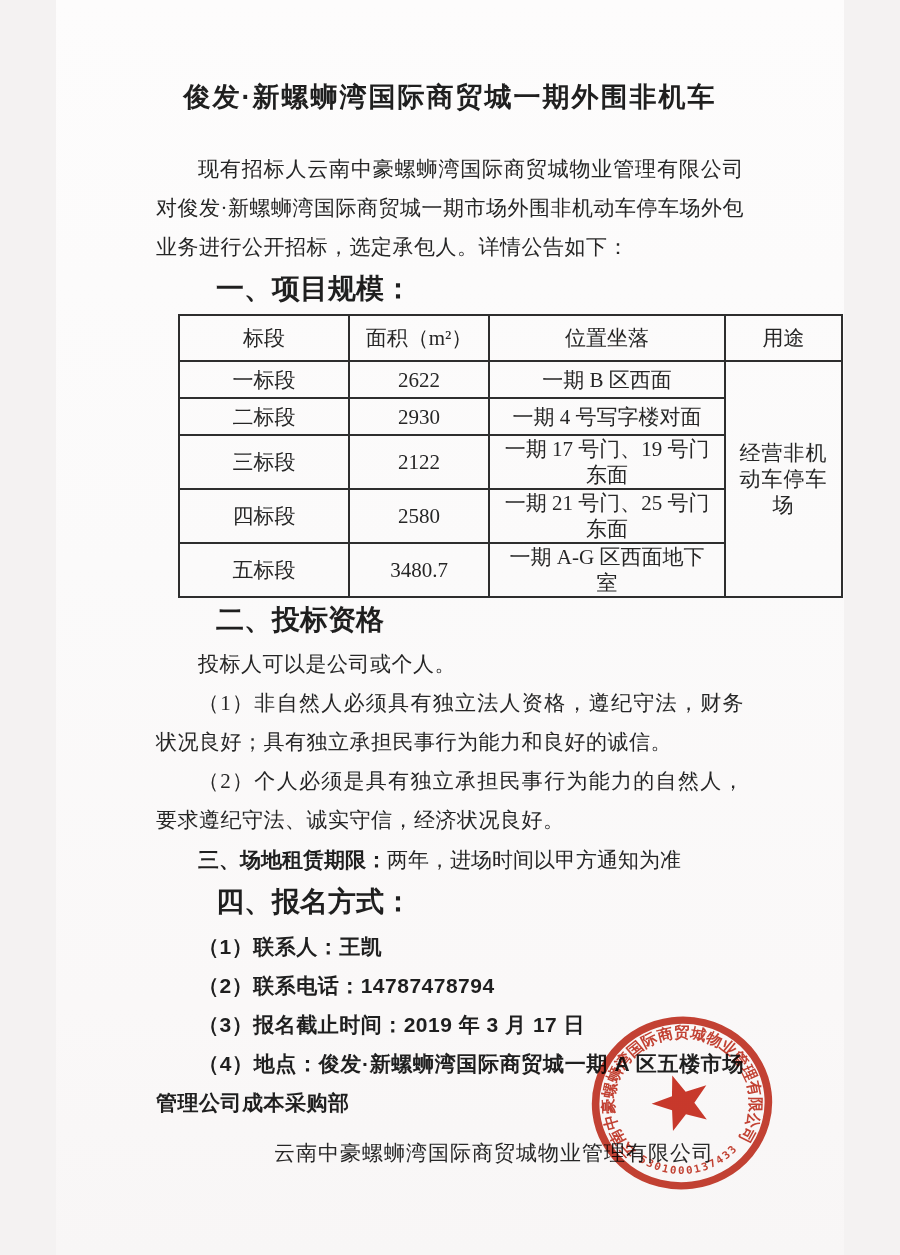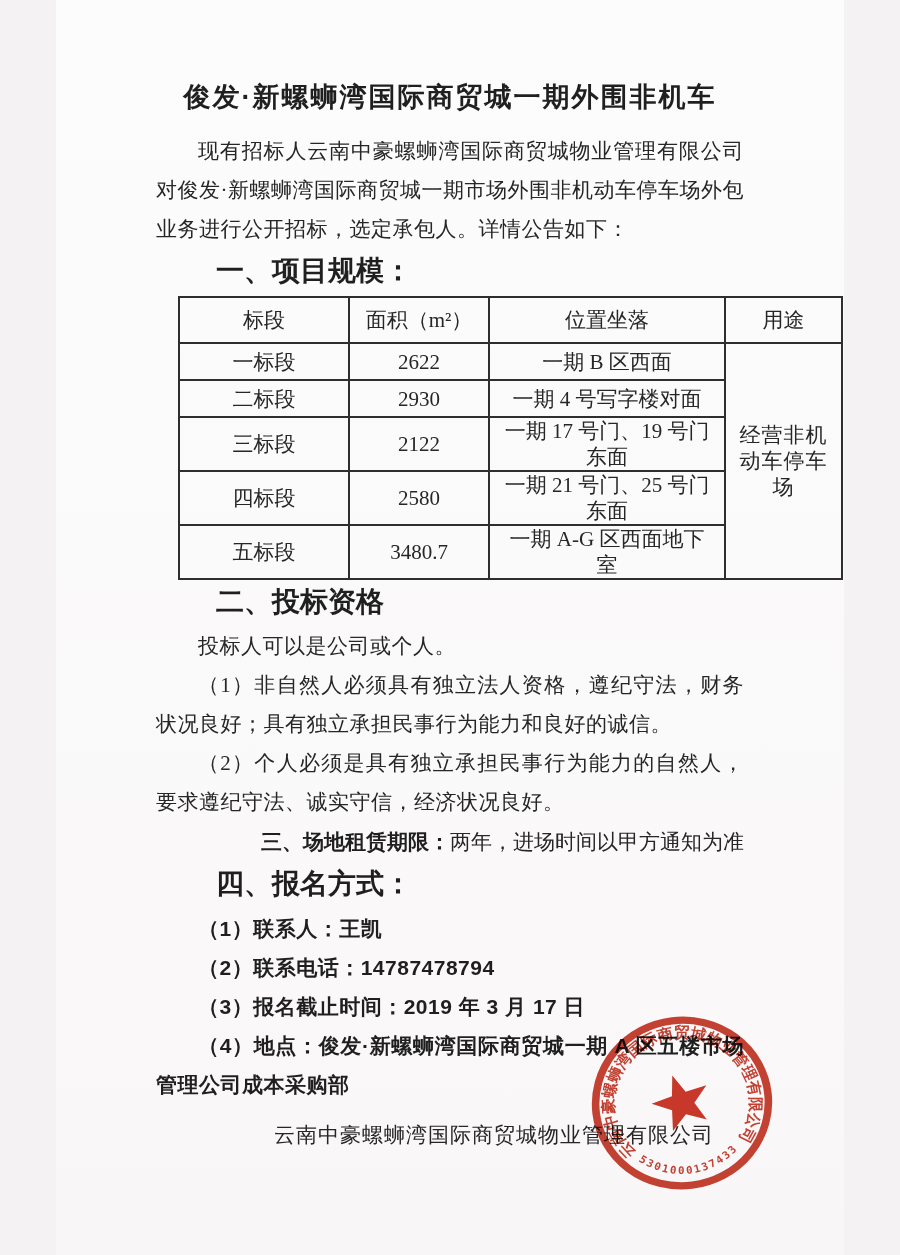--- a/index.html
+++ b/index.html
@@ -42,23 +42,23 @@
   .indent { text-indent: 2em; }
   .heading {
     margin: 4px;
     font-size: 28px;
     line-height: 39px;
     font-weight: 900;
     font-family: Liberation Mono, monospace;
     color: #1f1f1f;
     text-indent: 2em;
   }
-  .intro { margin-top: 8px; }
+  .intro { margin-top: 26px; }
   .bold-line { font-weight: 900; font-family: "Liberation Sans", "DejaVu Sans", sans-serif; color:#1f1f1f; }
-  .mix-line { margin: 0; font-size: 21px; line-height: 39px; text-indent: 2em; text-align: right; }
+  .mix-line { margin: 0; font-size: 21px; line-height: 39px; text-indent: 2em; }
   .mix-line .lbl { font-weight: 900; font-family: "Liberation Sans", "DejaVu Sans", sans-serif; color:#1f1f1f; }
   
   table.scale {
     border-collapse: collapse;
     margin: 3px 0 2px 22px;
     table-layout: fixed;
     width: 663px;
   }
   table.scale th, table.scale td {
     border: 2px solid #2e2e2e;

